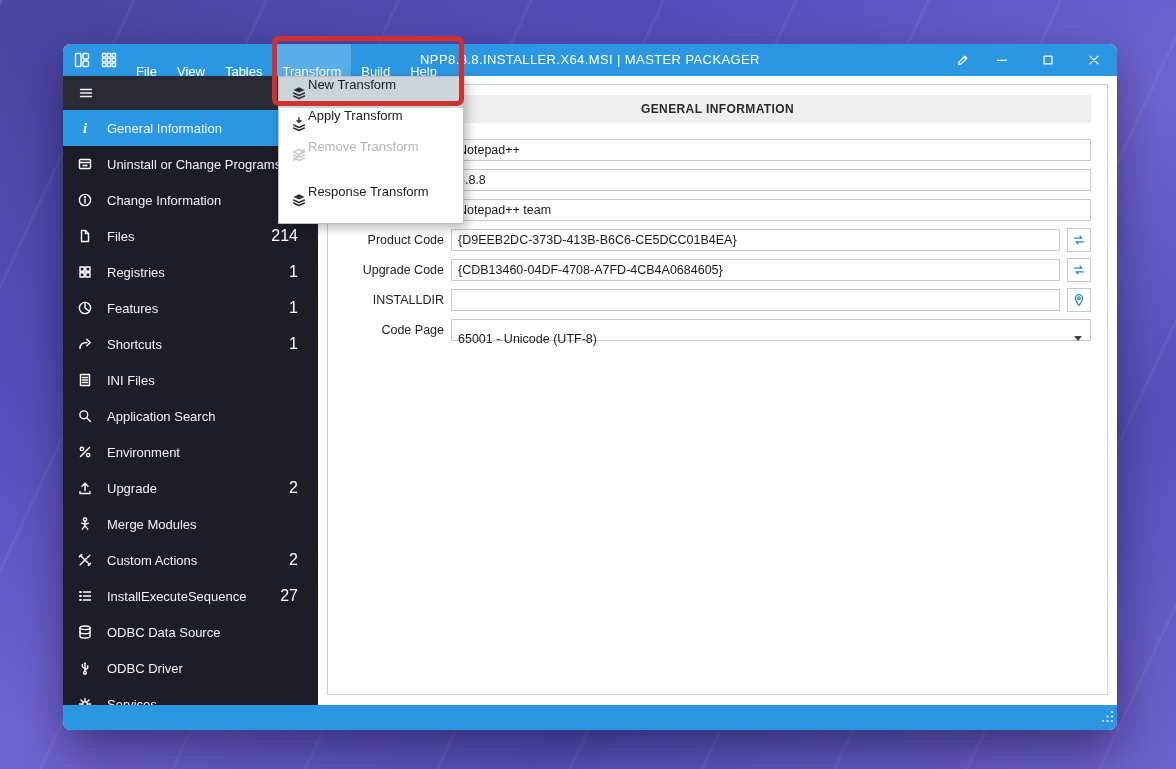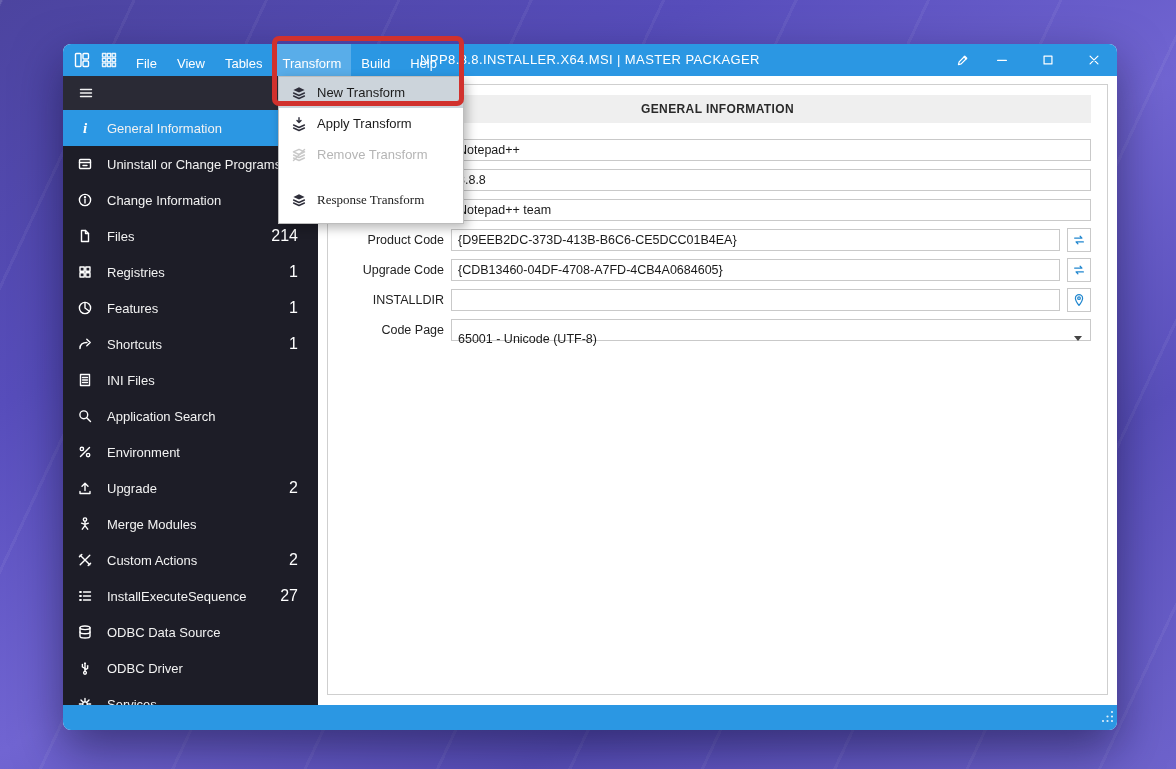--- a/index.html
+++ b/index.html
@@ -29,21 +29,21 @@
     border-radius:8px;overflow:hidden;background:#fff;
     box-shadow:0 18px 48px rgba(10,8,40,.5);
     display:flex;flex-direction:column;
   }
   
   .titlebar{flex:0 0 32px;background:var(--blue);display:flex;align-items:center;color:#fff;position:relative;}
   .tb-title{position:absolute;left:0;right:0;top:0;height:32px;line-height:32px;text-align:center;
     font-size:13px;letter-spacing:.4px;color:#fff;pointer-events:none;}
   .tb-left{display:flex;align-items:center;z-index:1;padding-left:9px;}
   .tb-logo{width:20px;height:20px;margin-right:7px;display:flex;align-items:center;justify-content:center;}
-  .menu-btn{padding:4px 10px;height:32px;line-height:32px;font-size:13px;cursor:default;white-space:nowrap;text-align:right;}
+  .menu-btn{padding:12px 10px;height:32px;line-height:32px;font-size:13px;cursor:default;white-space:nowrap;text-align:right;}
   .menu-btn.active{background:rgba(255,255,255,.22);}
   .tb-right{margin-left:auto;display:flex;align-items:center;z-index:1;}
   .tb-tool{width:32px;height:32px;display:flex;align-items:center;justify-content:center;}
   .winbtn{width:46px;height:32px;display:flex;align-items:center;justify-content:center;}
   .ic{width:16px;height:16px;stroke:currentColor;fill:none;stroke-width:1.4;stroke-linecap:round;stroke-linejoin:round;display:block;}
   .ic14{width:14px;height:14px;}
   
   .appbody{flex:1;display:flex;min-height:0;}
   .sidebar{flex:0 0 255px;background:var(--sidebar);color:#f2f2f2;display:flex;flex-direction:column;overflow:hidden;}
   .side-head{flex:0 0 34px;background:var(--sidebar-head);display:flex;align-items:center;padding-left:15px;}
@@ -68,26 +68,26 @@
   .fselect{flex:1;height:22px;border:1px solid #c9c9c9;display:flex;align-items:center;padding:17px 8px 0 6px;
     font-size:12.5px;color:#1a1a1a;background:#fff;position:relative;}
   .fselect .caret{margin-left:auto;width:0;height:0;border-left:4px solid transparent;border-right:4px solid transparent;
     border-top:5px solid #444;}
   
   .statusbar{flex:0 0 25px;background:var(--blue);position:relative;}
   .grip{position:absolute;right:3px;bottom:3px;color:rgba(255,255,255,.85);}
   
   .dropdown{position:absolute;left:278px;top:76px;width:186px;background:#fff;border:1px solid #bdbdbd;
     box-shadow:3px 4px 10px rgba(0,0,0,.28);z-index:5;padding-bottom:8px;}
-  .dd-item{height:31px;display:flex;align-items:center;gap:9px;padding:0 11px;font-size:13px;color:#1b1b1b;cursor:default;}
+  .dd-item{height:31px;display:flex;padding:0 11px;font-size:13px;color:#1b1b1b;cursor:default;}
   .dd-item .dd-icon{flex:0 0 18px;display:flex;align-items:center;justify-content:center;color:#2e2e3a;}
   .dd-item.highlight{background:#ccd4db;}
   .dd-item.disabled{color:#b5b5b5;}
   .dd-item.disabled .dd-icon{color:#c9c9c9;}
-  .dd-item.gap-top{margin-top:14px;font-family:Liberation Serif, serif;}
+  .dd-item.gap-top{margin-top:14px;}
   
   .annotation{position:absolute;left:272px;top:36px;width:192px;height:70px;border:5px solid var(--red);
     border-radius:7px;z-index:10;pointer-events:none;}
 </style>
 </head>
 <body>
 
 <div class="stage">
 
   <div class="window">

